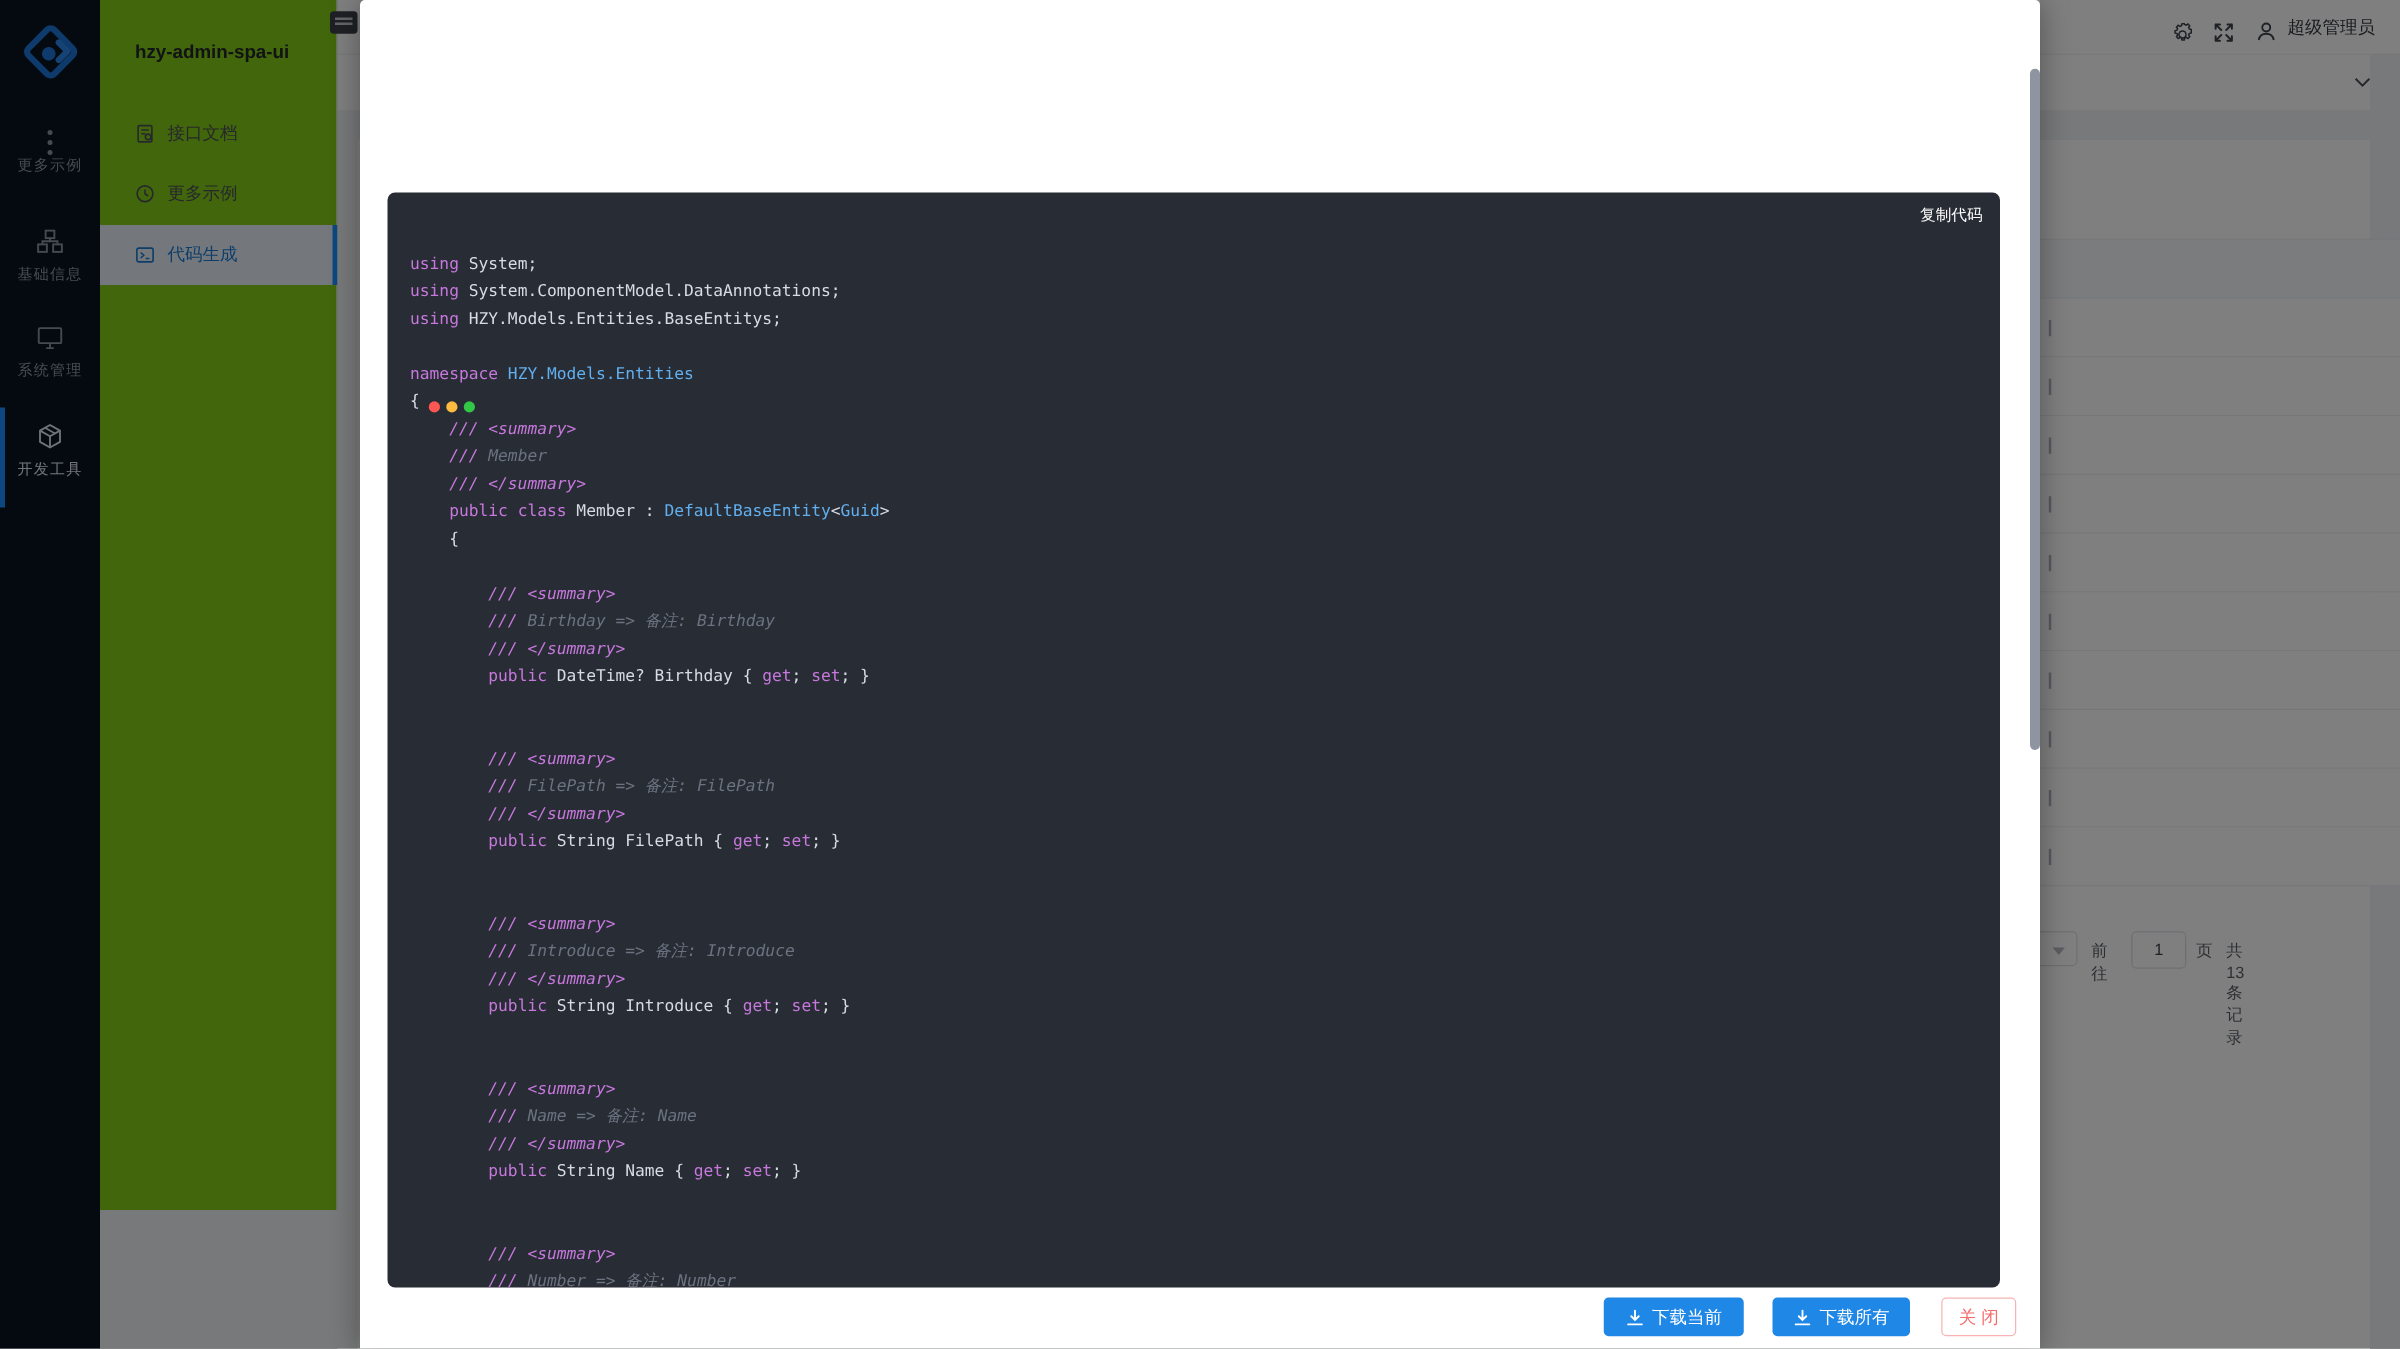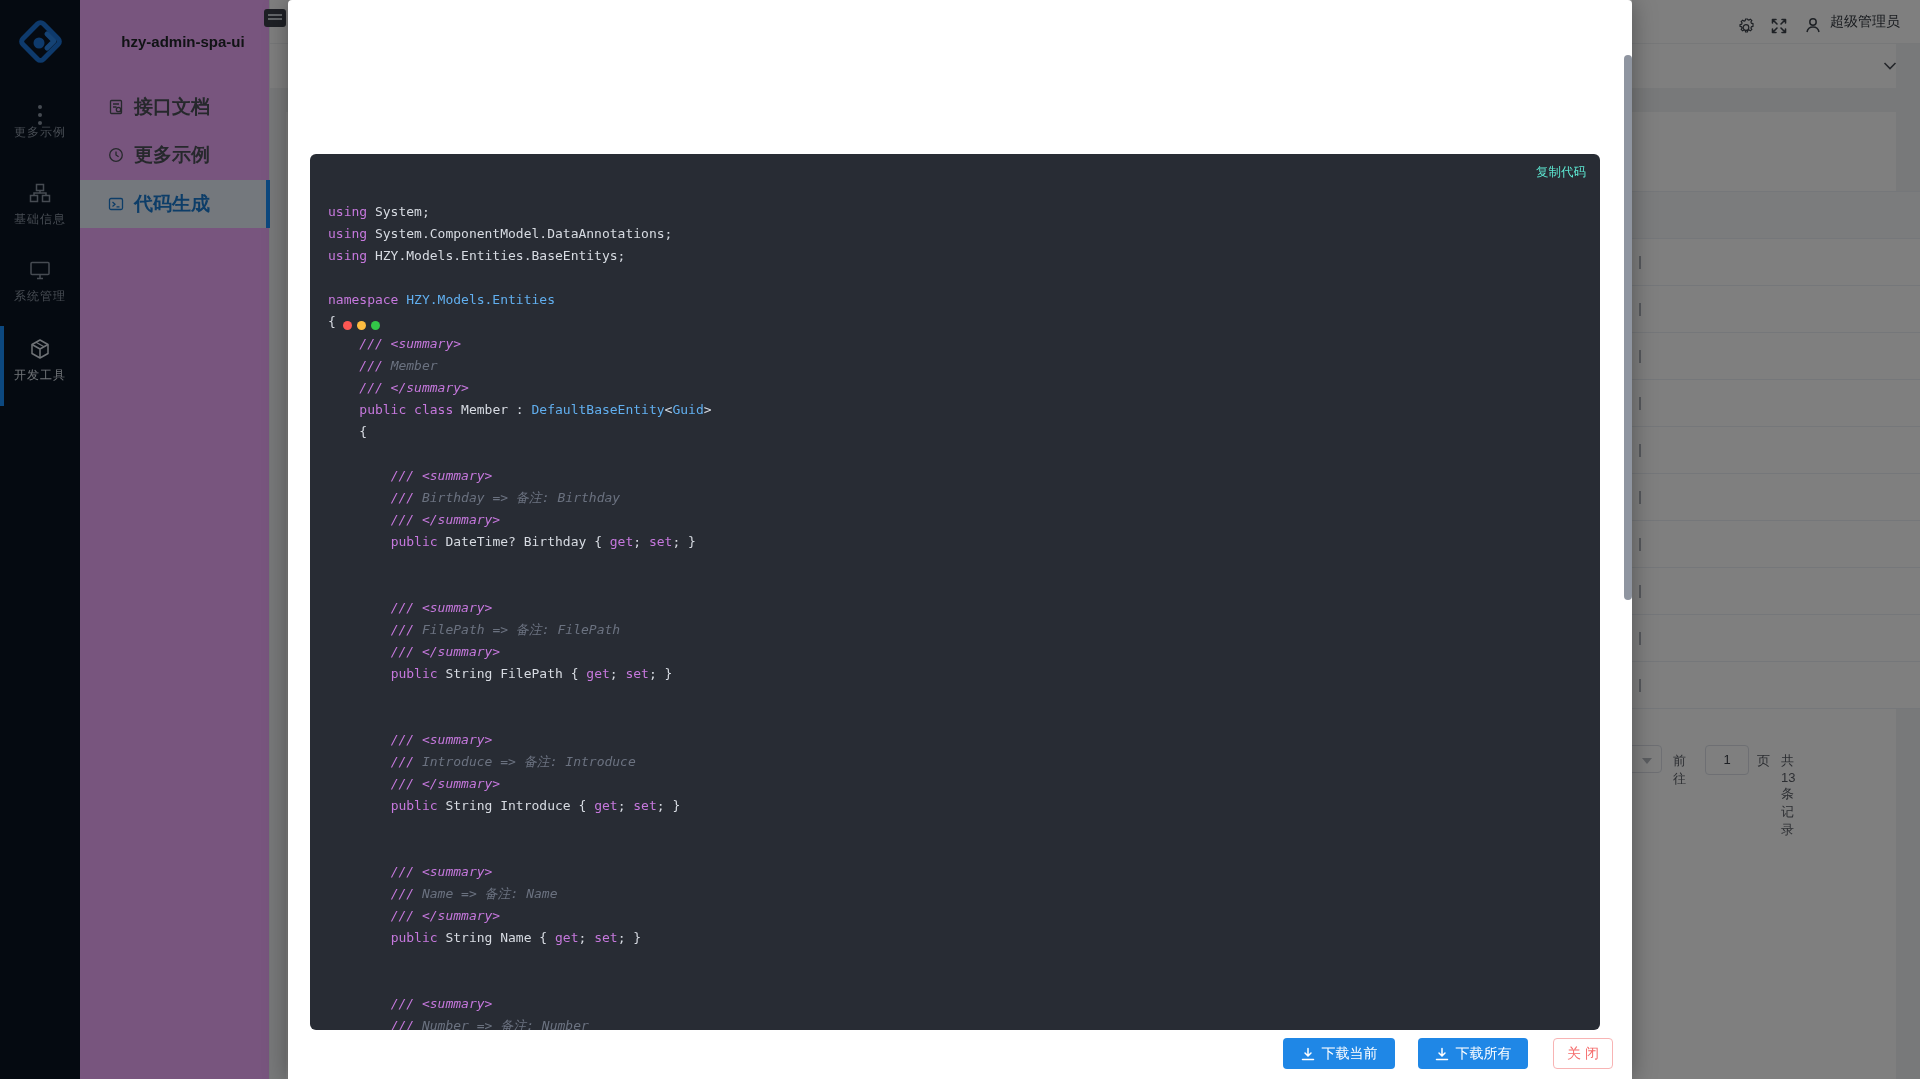--- a/index.html
+++ b/index.html
@@ -11,23 +11,23 @@
   
   #side1{left:0;top:0;width:80px;height:1079px;background:#0a1422;z-index:1;}
   .p-item{position:absolute;left:0;width:80px;text-align:center;color:#8d97a5;}
   .p-item .picon{display:block;margin:0 auto 7px;width:22px;height:22px;}
   .p-item .plabel{font-size:12px;letter-spacing:1px;display:block;}
   .p-item.active{color:#dfe6ee;}
   .p-active-bar{position:absolute;left:0;width:4px;height:80px;background:#1890ff;}
   .pdots{display:inline-block;width:4px;height:4px;border-radius:50%;background:currentColor;margin:2px 0;}
 
   
-  #side2{left:80px;top:0;width:190px;height:1079px;background:#f0abfc;z-index:1;border-right:1px solid #e9ecf0;text-align:center;}
+  #side2{left:80px;top:0;width:190px;height:968px;background:#84cc16;z-index:1;border-right:1px solid #e9ecf0;}
   #side2-title{position:absolute;left:28px;top:33px;width:150px;font-size:15px;font-weight:bold;color:#23262b;}
-  .s-item{position:absolute;left:0;width:190px;height:48px;display:flex;align-items:center;color:#4c5158;font-size:19px;cursor:pointer;font-weight:bold;}
+  .s-item{position:absolute;left:0;width:190px;height:48px;display:flex;align-items:center;color:#4c5158;font-size:14px;cursor:pointer;}
   .s-item .sicon{width:16px;height:16px;margin:0 10px 0 28px;flex:0 0 auto;}
   .s-item.active{background:#e8f1fb;color:#1a7ad0;}
   .s-item.active .sbar{position:absolute;right:0;top:0;width:4px;height:48px;background:#1890ff;}
 
   
   #top-header{left:270px;top:0;width:1650px;height:44px;background:#ffffff;border-bottom:1px solid #eef0f3;z-index:1;}
   .hicon{position:absolute;top:17px;width:18px;height:18px;color:#3d434b;}
   #user-name{position:absolute;top:13px;left:1560px;font-size:14px;color:#33383f;}
   #tab-fragment{position:absolute;left:264px;top:9px;width:22px;height:18px;background:#3c414a;border-radius:3px;z-index:1;}
   #tab-fragment i{display:block;margin:5px 4px 0;height:2px;background:#c7ccd3;}
@@ -68,21 +68,21 @@
   
   #tabs{position:absolute;left:22px;top:77px;display:flex;}
   .tab{height:33px;line-height:31px;padding:0 16px;border:1px solid #d8dce5;margin-left:-1px;
        font-size:13px;color:#55595f;background:#fff;cursor:pointer;white-space:nowrap;}
   .tab:first-child{margin-left:0;}
   .tab.active{border-color:#409eff;color:#409eff;position:relative;z-index:2;border-radius:2px;}
 
   
   #code-card{position:absolute;left:22px;top:154px;width:1290px;height:876px;background:#282c34;border-radius:6px;overflow:hidden;}
   .mac-dot{position:absolute;top:167px;width:9px;height:9px;border-radius:50%;}
-  #copy-btn{position:absolute;right:14px;top:10px;font-size:12.5px;color:#5eead4;cursor:pointer;}
+  #copy-btn{position:absolute;right:14px;top:10px;font-size:12.5px;color:#ffffff;cursor:pointer;}
   #code-pre{position:absolute;left:18px;top:47px;right:0;font-family:"DejaVu Sans Mono","Liberation Mono",monospace;
             font-size:13px;line-height:22px;white-space:pre;}
   .cl{height:22px;}
   .tok-k{color:#c678dd;}
   .tok-t{color:#61afef;}
   .tok-w{color:#d7dbe2;}
   .tok-d{color:#c678dd;font-style:italic;}
   .tok-c{color:#6b7280;font-style:italic;}
 
   

